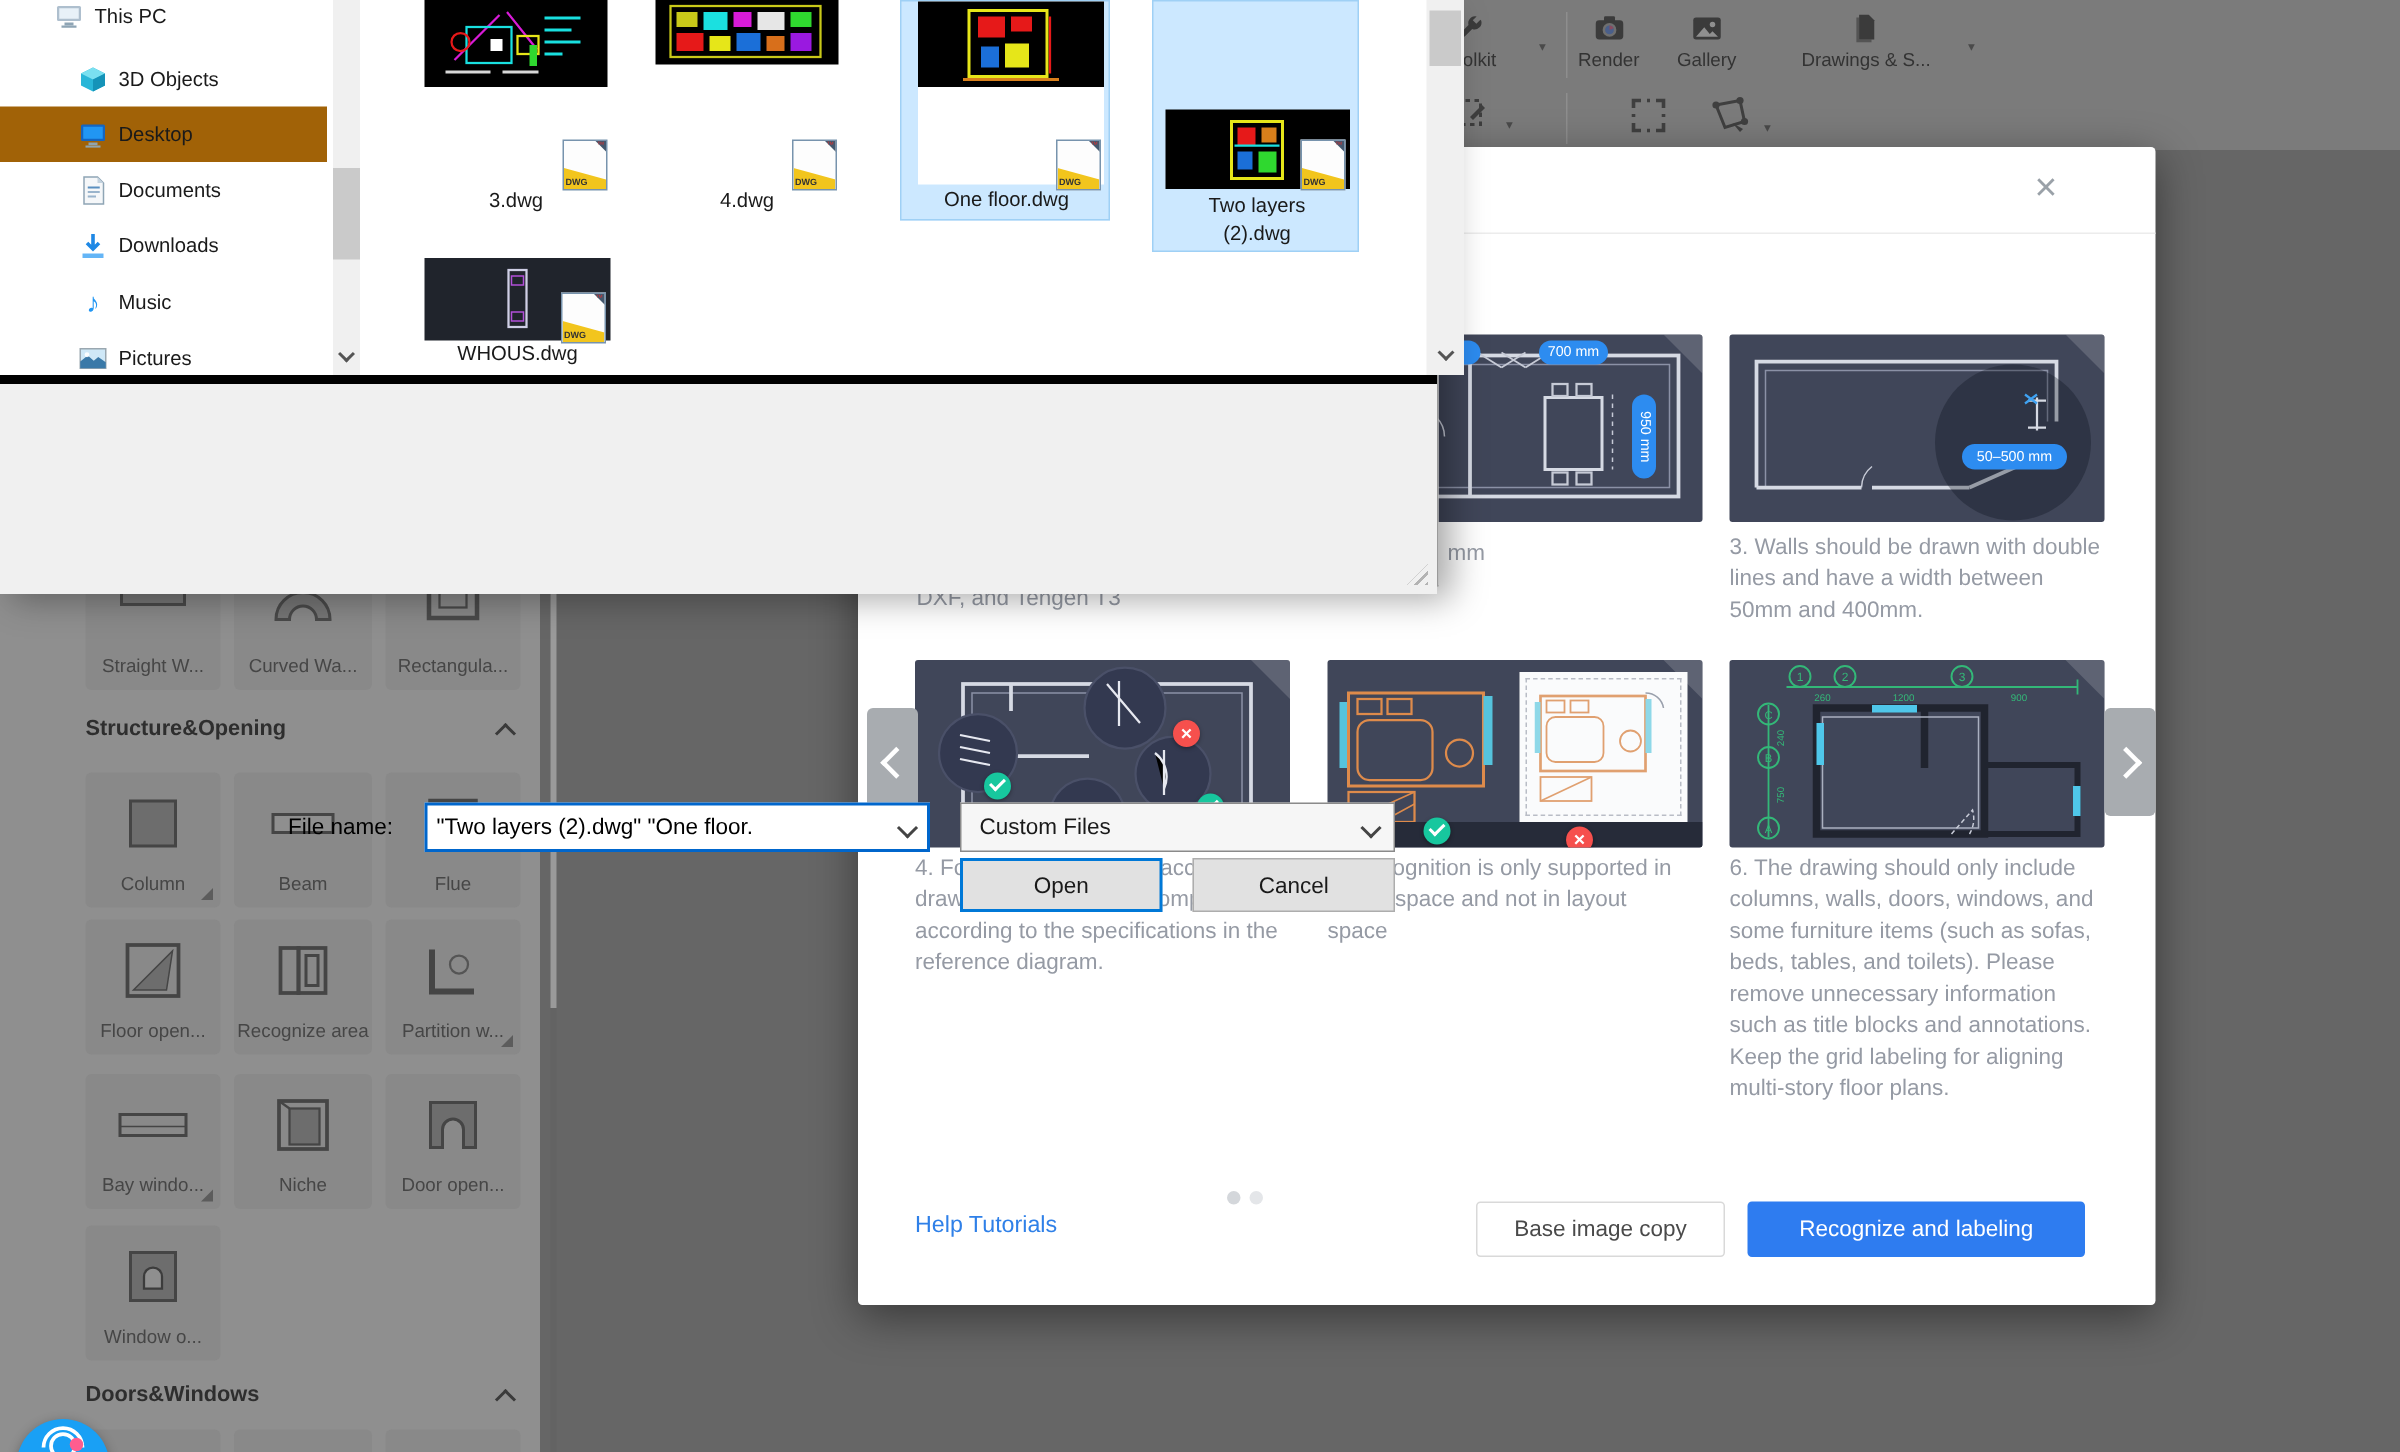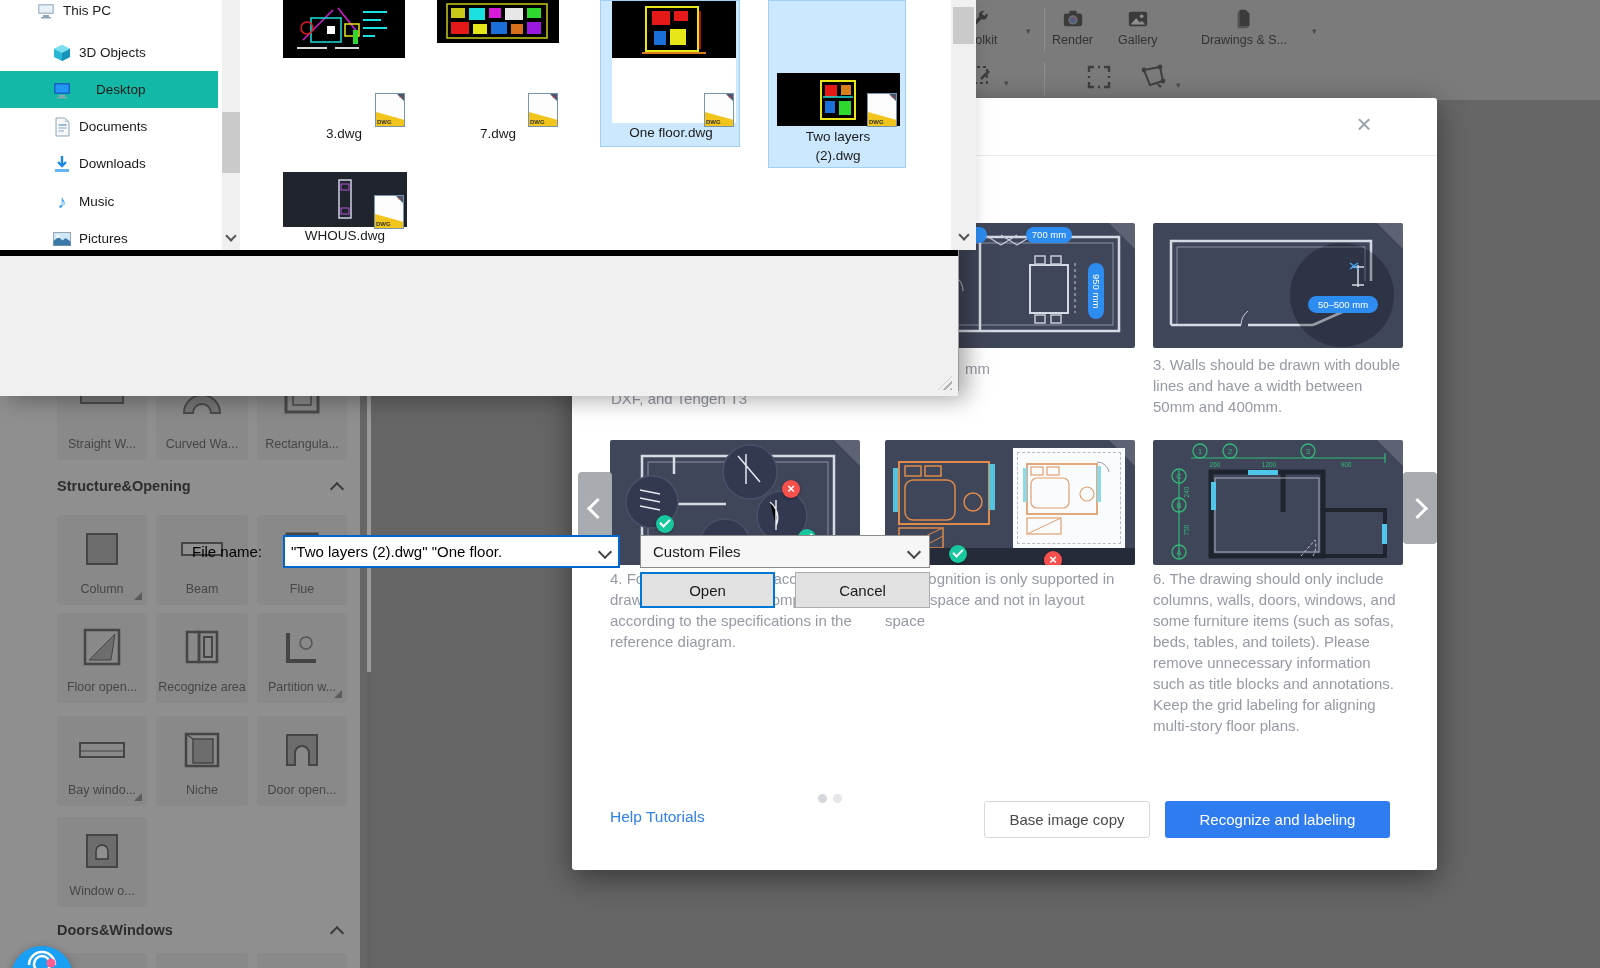--- a/index.html
+++ b/index.html
@@ -63,21 +63,21 @@
   #btn-basecopy{left:412px;width:166px;background:#fff;border:1px solid #d9d9d9;color:#4a4a4a;}
   #btn-recognize{left:593px;width:225px;background:#2e7cf0;color:#fff;}
   .dot{position:absolute;top:696px;width:9px;height:9px;border-radius:50%;background:#e4e6e9;}
 
   
   #file-dialog{left:0;top:0;width:958px;height:390px;background:#fff;z-index:20;
                border-right:1px solid #9a9a9a;border-bottom:1px solid #9a9a9a;
                box-shadow:8px 8px 22px rgba(0,0,0,.35);}
   .nav-item{position:absolute;left:0;width:218px;height:37px;display:flex;align-items:center;cursor:pointer;}
   .nav-item .nv-label{font-size:13.5px;color:#1a1a1a;margin-left:7px;}
-  .nav-item.sel{background:#14b8a6;gap:17px;}
+  .nav-item.sel{background:#a16207;}
   .nav-ico{width:20px;height:20px;margin-left:52px;flex:none;}
   .nav-ico.root{margin-left:36px;}
   .scroll-track{position:absolute;background:#f0f0f0;}
   .scroll-thumb{position:absolute;background:#cacaca;}
   .scroll-chev{position:absolute;display:flex;align-items:center;justify-content:center;}
   .scroll-chev .chev{width:6px;height:6px;border-color:#555;}
   .fthumb{position:absolute;background:#000;}
   .flabel{position:absolute;font-size:13.5px;color:#1a1a1a;text-align:center;white-space:nowrap;transform:translateX(-50%);}
   .ftile-sel{position:absolute;background:#cce8ff;border:1px solid #9fd0f5;box-sizing:border-box;}
   .dwg-ico{position:absolute;width:30px;height:34px;background:#fdfdfd;border:1.5px solid #7793ad;
@@ -561,21 +561,21 @@
           <rect x="74" y="24" width="12" height="10" fill="#d86f1b"></rect>
           <rect x="90" y="22" width="14" height="12" fill="#9a19e0"></rect>
         </svg>
     </div>
     <div class="dwg-ico" style="left:528px;top:93px;">
         <span class="fold"></span>
         <span class="band"></span>
         <span class="dwgtxt">DWG</span>
         <span class="tm">™</span>
       </div>
-    <div class="flabel" style="left:498px;top:126px;">7.dwg</div>
+    <div class="flabel" style="left:498px;top:126px;">4.dwg</div>
 
     <div class="ftile-sel" style="left:600px;top:0;width:140px;height:147px;">
       <div class="abs" style="left:11px;top:0;width:124px;height:122px;background:#fff;"></div>
       <div class="fthumb" style="left:11px;top:0;width:124px;height:57px;">
         <svg width="124" height="57" viewBox="0 0 124 57">
             <rect x="34" y="6" width="52" height="44" fill="none" stroke="#e6e619" stroke-width="2"></rect>
             <rect x="40" y="10" width="18" height="14" fill="#e61919"></rect>
             <rect x="62" y="10" width="14" height="10" fill="#e61919"></rect>
             <rect x="42" y="30" width="12" height="14" fill="#1b6fd8"></rect>
             <rect x="58" y="28" width="16" height="16" fill="#e6e619"></rect>

